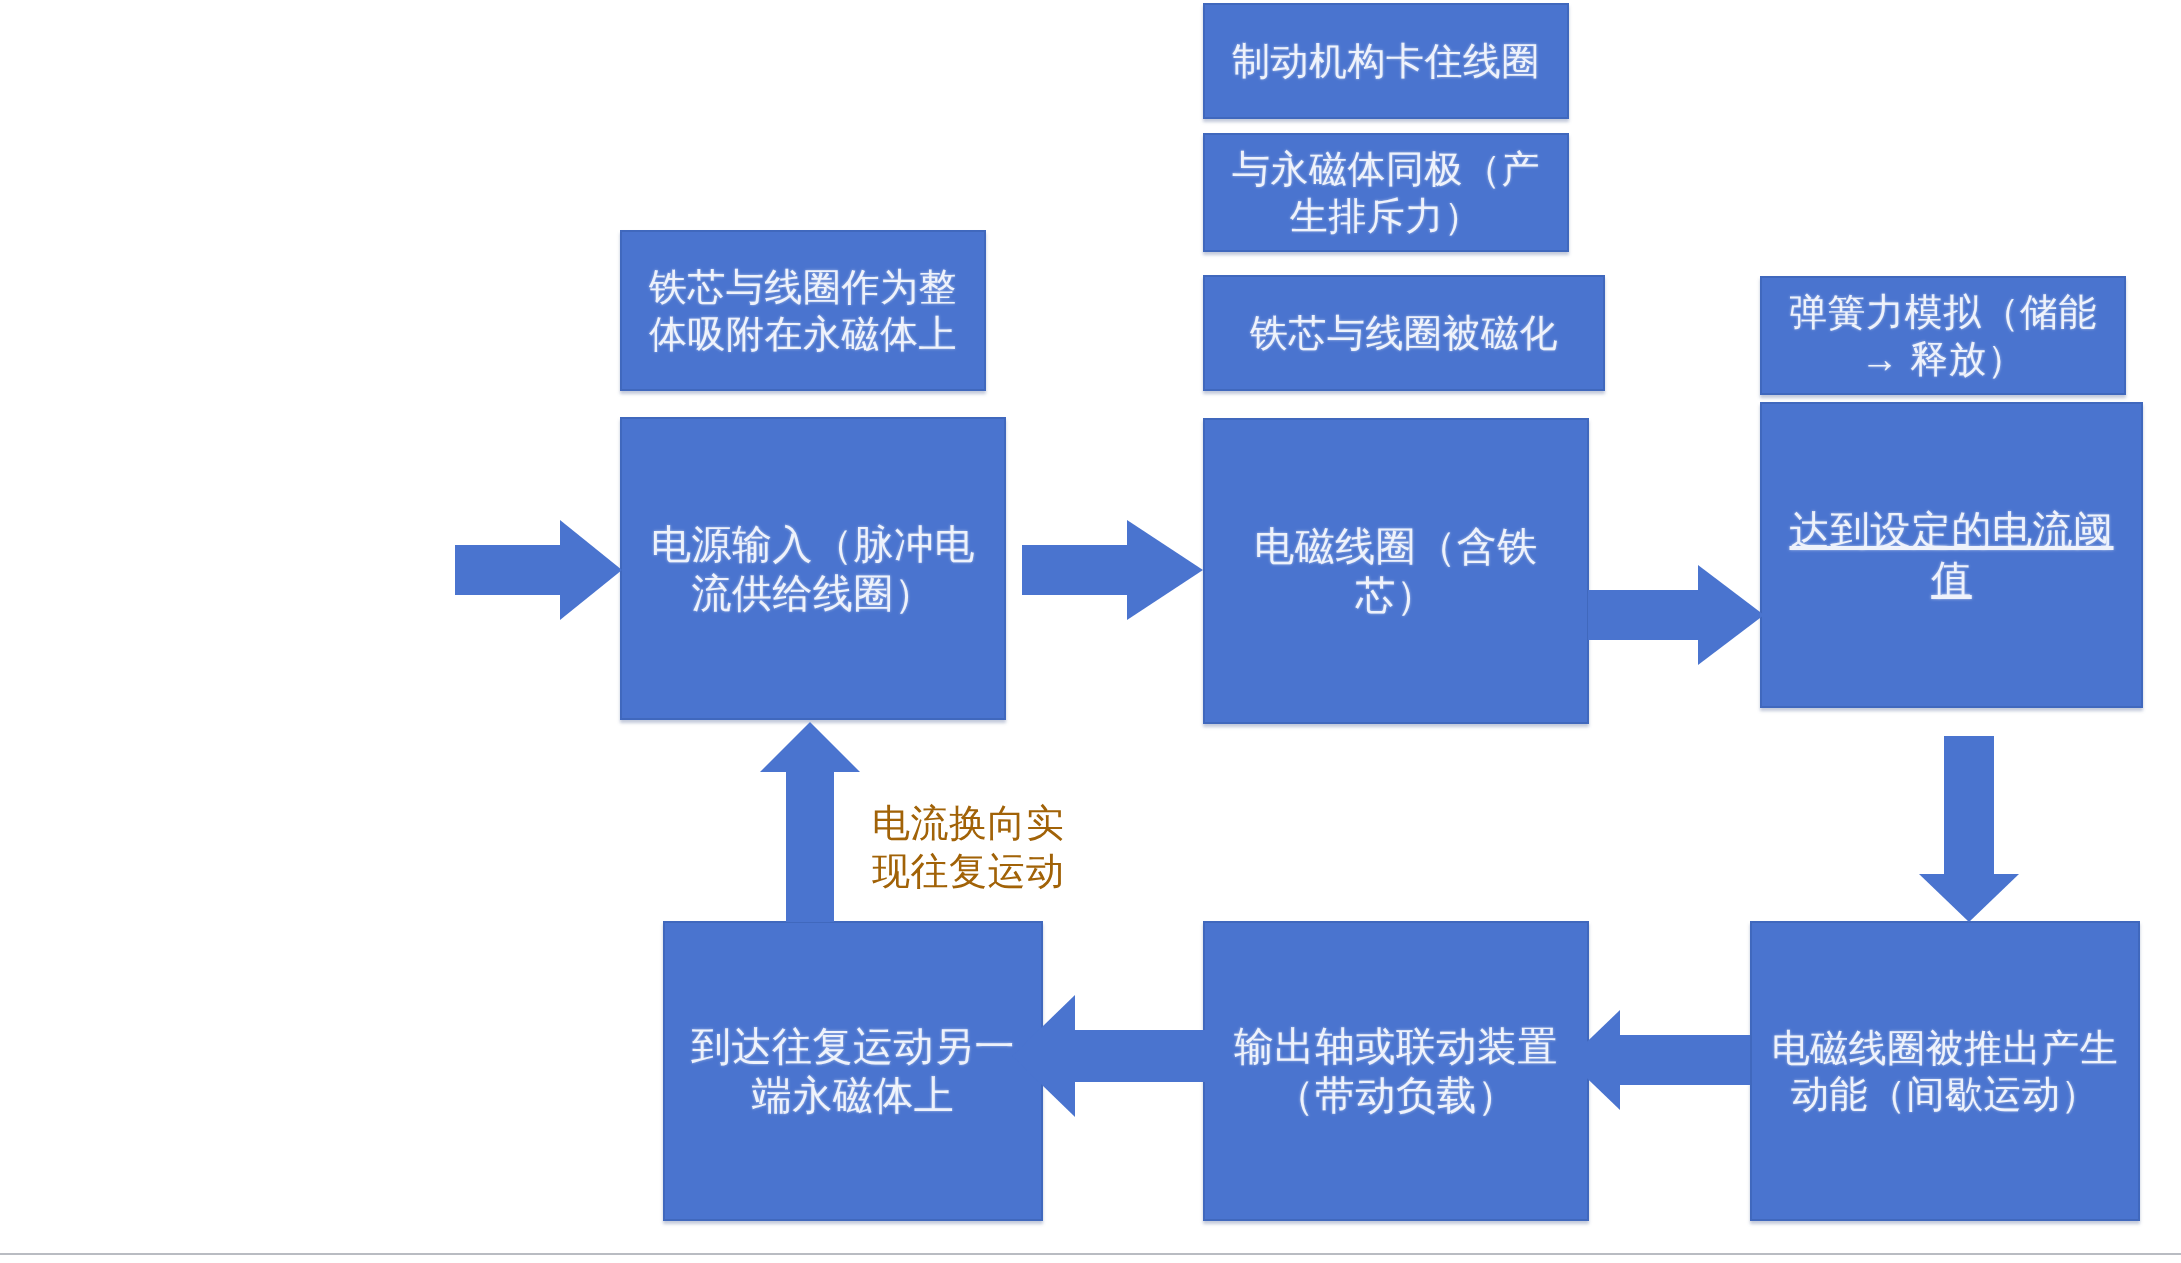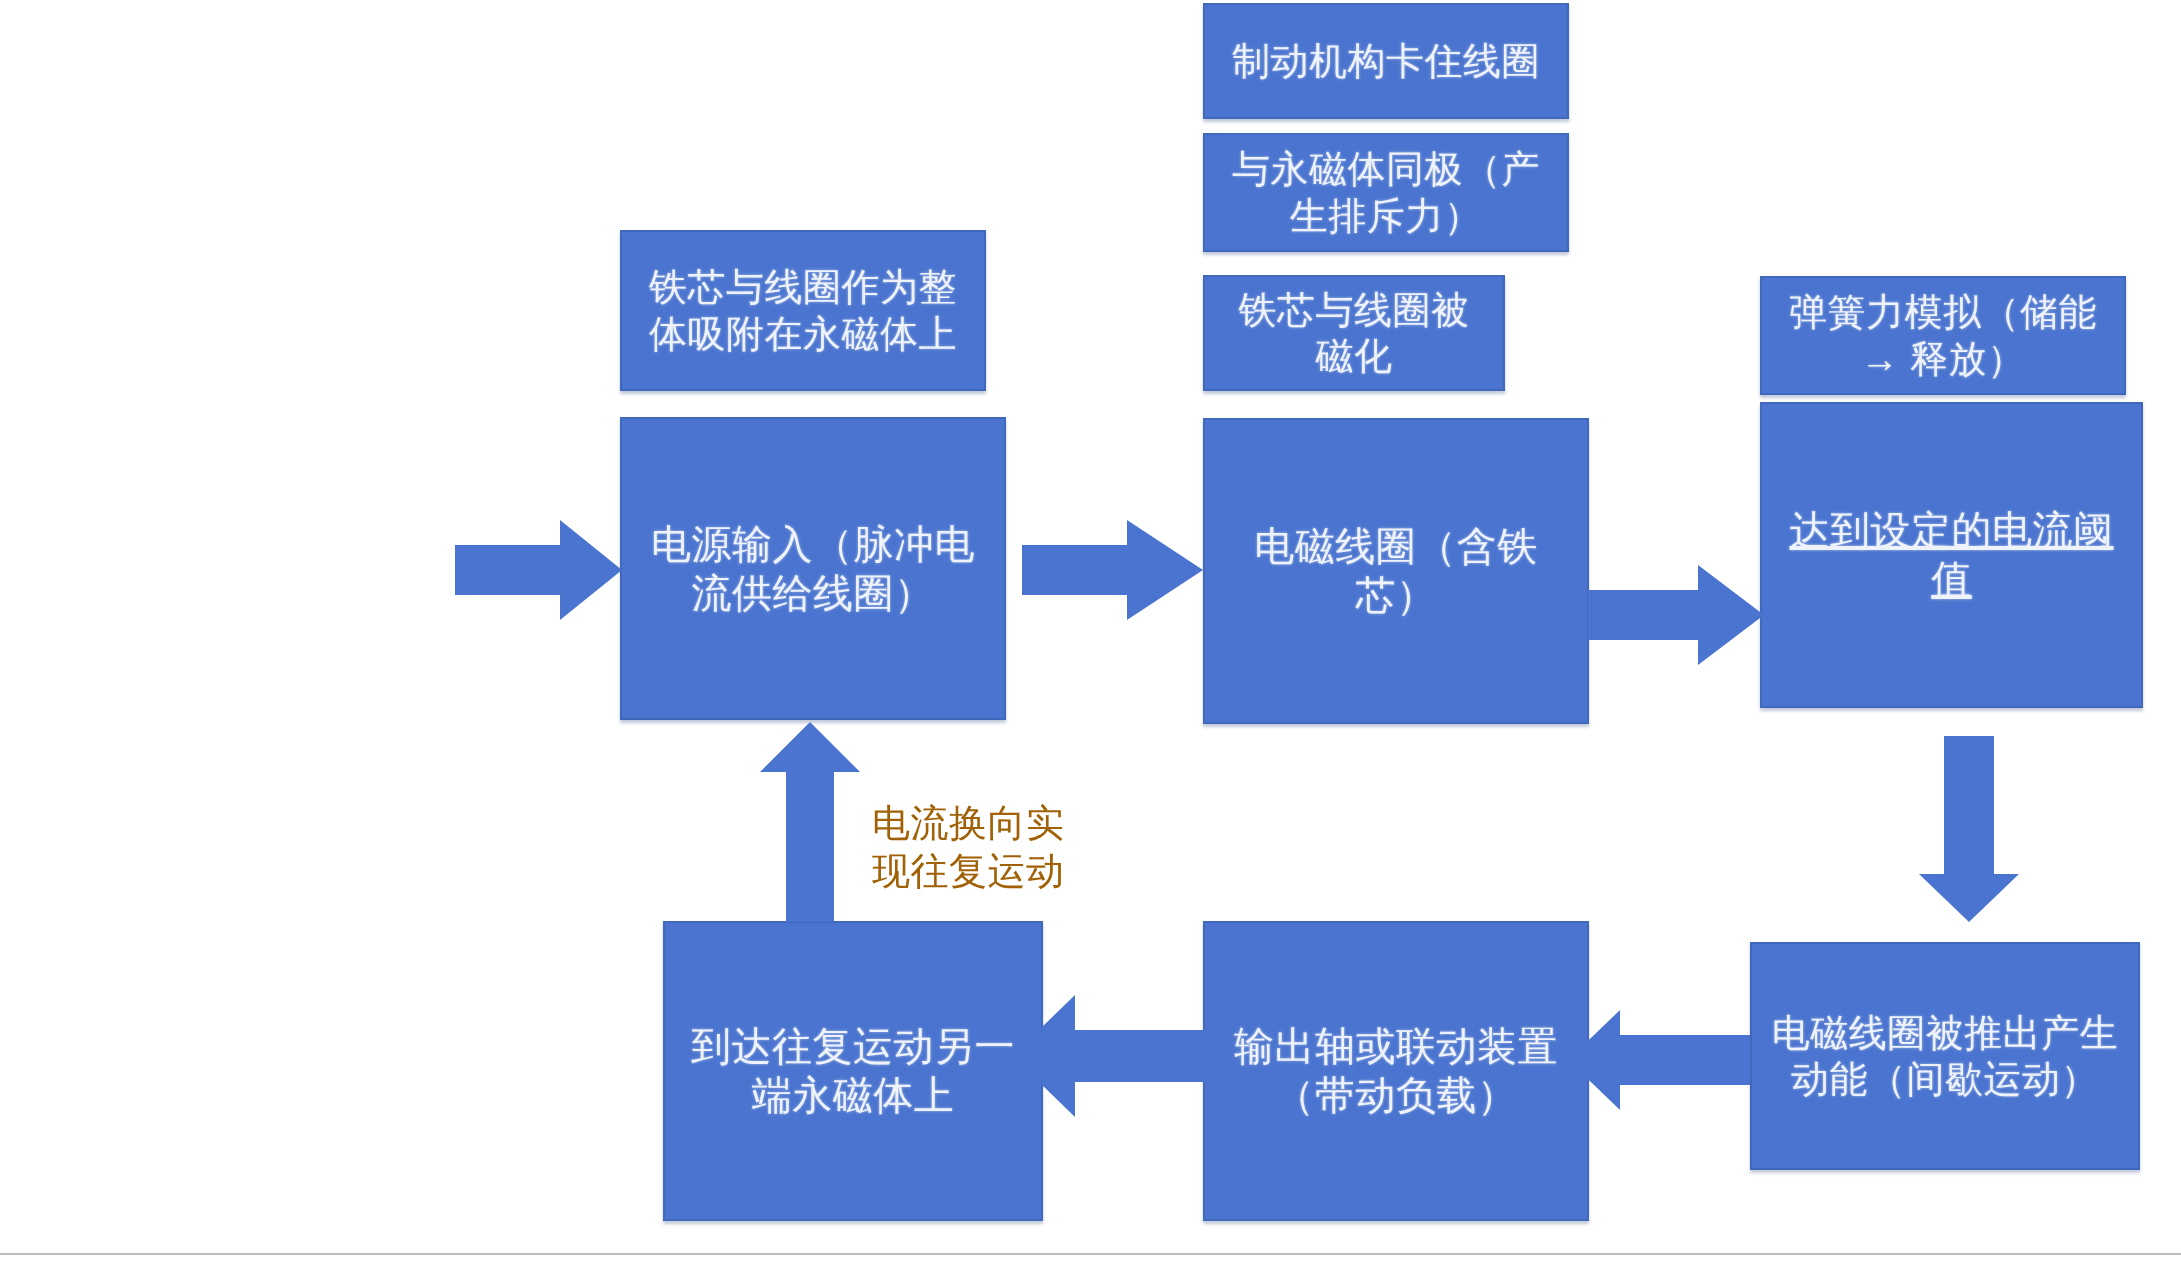--- a/index.html
+++ b/index.html
@@ -72,21 +72,21 @@
 <div id="canvas">
 
   <div class="node f38" style="left:1203px; top:3px; width:366px; height:116px;">
     <span>制动机构卡住线圈</span>
   </div>
 
   <div class="node f38" style="left:1203px; top:133px; width:366px; height:119px;">
     <span>与永磁体同极（产生排斥力）</span>
   </div>
 
-  <div class="node f38" style="left:1203px; top:275px; width:302px; height:116px;">
+  <div class="node f38" style="left:1203px; top:275px; width:402px; height:116px;">
     <span>铁芯与线圈被磁化</span>
   </div>
 
   <div class="node f38" style="left:620px; top:230px; width:366px; height:161px;">
     <span>铁芯与线圈作为整体吸附在永磁体上</span>
   </div>
 
   <div class="node f38" style="left:1760px; top:276px; width:366px; height:119px;">
     <span>弹簧力模拟（储能 → 释放）</span>
   </div>
@@ -105,21 +105,21 @@
   </div>
 
   <div class="node f40" style="left:663px; top:921px; width:380px; height:300px;">
     <span>到达往复运动另一端永磁体上</span>
   </div>
 
   <div class="node f40" style="left:1203px; top:921px; width:386px; height:300px;">
     <span>输出轴或联动装置（带动负载）</span>
   </div>
 
-  <div class="node f38" style="left:1750px; top:921px; width:390px; height:228px;margin-top:21px;">
+  <div class="node f38" style="left:1750px; top:921px; width:390px; height:300px;">
     <span>电磁线圈被推出产生动能（间歇运动）</span>
   </div>
 
   <div>
     <div class="arrow-shaft" style="left:455px; top:545px; width:105px; height:50px;"></div>
     <div class="arrow-head" style="left:560px; top:520px; border-top:50px solid transparent; border-bottom:50px solid transparent; border-left:62px solid #4a74cf;"></div>
   </div>
 
   <div>
     <div class="arrow-shaft" style="left:1022px; top:545px; width:105px; height:50px;"></div>

